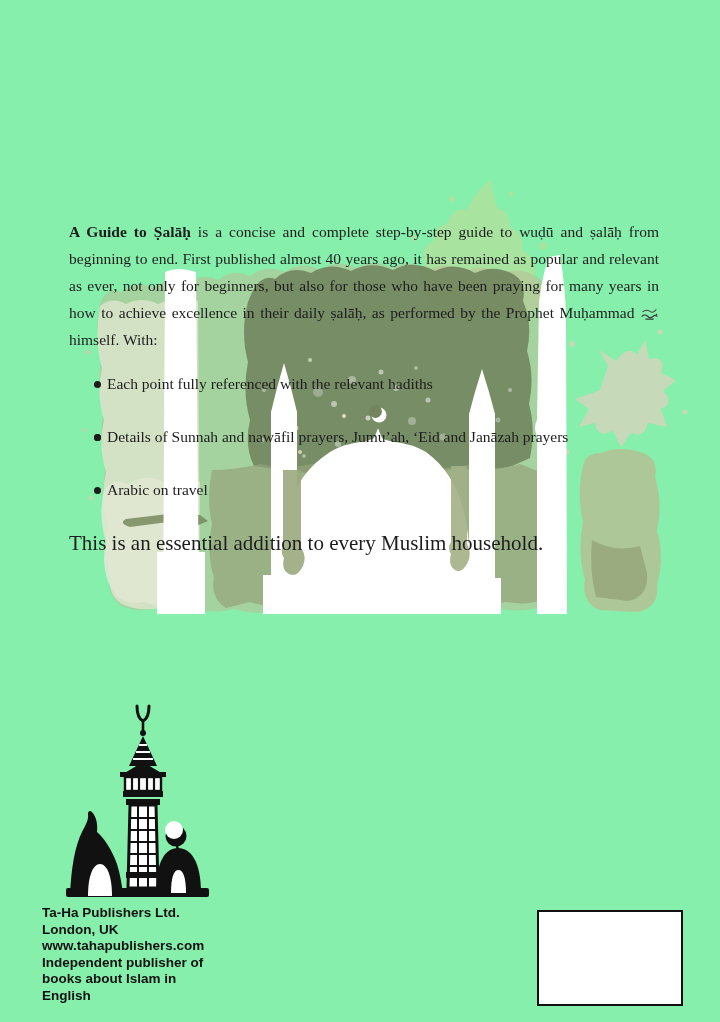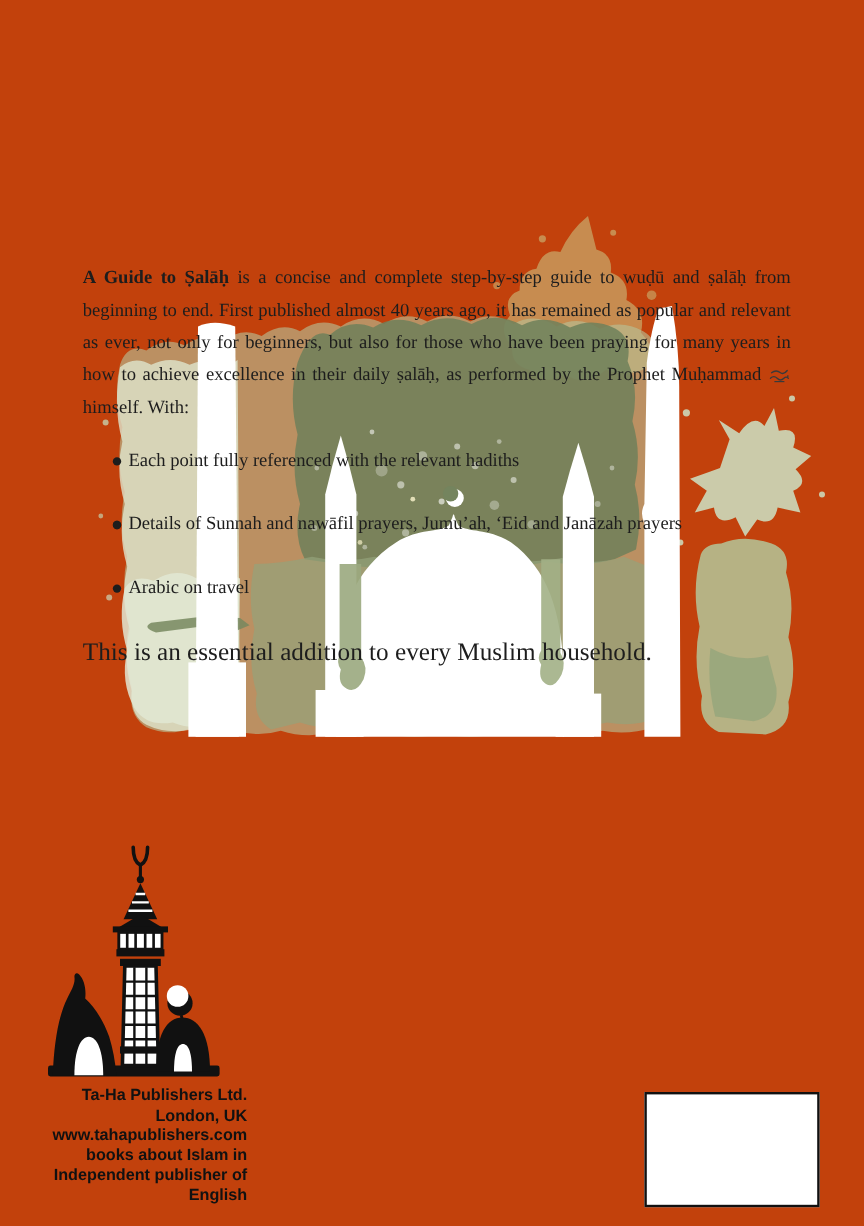--- a/index.html
+++ b/index.html
@@ -1,20 +1,20 @@
 <!DOCTYPE html>
 <html><head>
 <meta charset="utf-8">
 <style>
   html,body{margin:0;padding:0;background:#e8e8e8;}
   .page{
     position:relative;
     width:720px;height:1022px;
     margin:0 auto;
-    background:#c2410c;
+    background:#86efac;
     overflow:hidden;
     font-family:"Liberation Serif","DejaVu Serif",serif;
     color:#1d1d1d;
   }
   .art{position:absolute;left:0;top:0;width:720px;height:1022px;z-index:0;}
   .blurb{position:absolute;left:69px;top:218px;width:590px;z-index:2;}
   .para{
     margin:0;
     font-size:15.5px;line-height:27px;
     text-align:justify;
@@ -27,22 +27,22 @@
     font-size:15.5px;line-height:22px;
   }
   .bullets li{position:relative;padding-left:38px;margin-bottom:31px;}
   .bullets .dot{
     position:absolute;left:25px;top:8px;
     width:7px;height:7px;border-radius:50%;
     background:#1d1d1d;
   }
   .closing{margin:10px 0 0 0;font-size:21px;line-height:22px;}
   .publisher{
-    position:absolute;left:16px;top:700px;width:190px;z-index:2;
-    text-align:right;
+    position:absolute;left:42px;top:700px;width:190px;z-index:2;
+    text-align:left;
   }
   .logo{display:block;margin:0 auto;width:150px;height:198px;}
   .pub-lines{
     margin-top:7px;
     font-family:"Liberation Sans","DejaVu Sans",sans-serif;
     font-weight:bold;font-size:13.5px;line-height:16.5px;
     color:#111;
   }
   .barcode-box{
     position:absolute;left:537px;top:910px;width:142px;height:92px;
@@ -196,21 +196,21 @@
         <circle cx="112" cy="130" r="9" fill="#fff"></circle>
         <line x1="115" y1="146" x2="116" y2="150" stroke="#111" stroke-width="2.4"></line>
         <path d="M94,193 C94,162 103,148 116,148 C129,148 139,162 139,193 Z"></path>
         <path d="M109,193 C109,177 112,170 116.5,170 C121,170 124,177 124,193 Z" fill="#fff"></path>
       </g>
     </svg>
     <div class="pub-lines">
       <div>Ta-Ha Publishers Ltd.</div>
       <div>London, UK</div>
       <div>www.tahapublishers.com</div>
+      <div>Independent publisher of</div>
       <div>books about Islam in</div>
-      <div>Independent publisher of</div>
       <div>English</div>
     </div>
   </div>
 
   <div class="barcode-box"></div>
 
 </div>
 
 </body></html>

